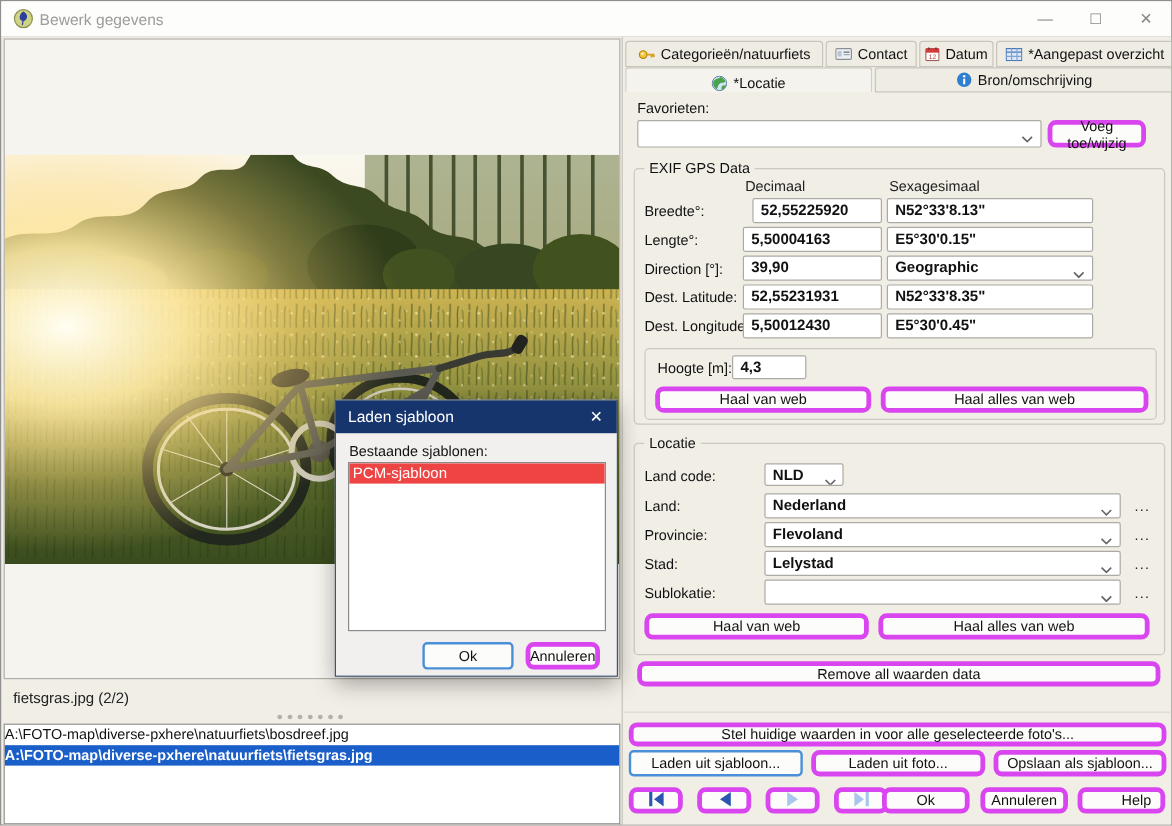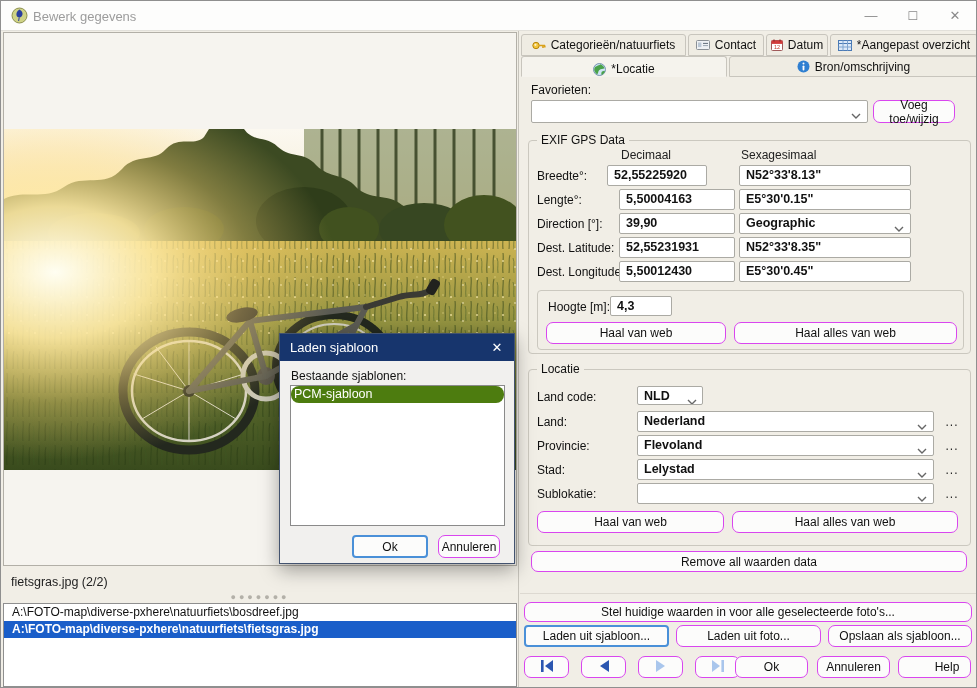--- a/index.html
+++ b/index.html
@@ -14,47 +14,47 @@
   .titlebar .apptitle { position:absolute; left:32px; top:8px; font-size:13px; color:#9c9c9c; }
   .appicon { position:absolute; left:10px; top:6px; }
   .wbtn { position:absolute; top:0; width:42px; height:30px; text-align:center; line-height:30px; color:#8a8a8a; font-size:13px; }
   
   .img-area { position:absolute; left:2px; top:31px; width:514px; height:534px; background:#f6f4ef; border:1px solid #b2afa7; overflow:hidden; }
   .photo { position:absolute; left:0px; top:96px; width:512px; height:341px; }
   .status-strip { position:absolute; left:2px; top:566px; width:514px; height:36px; background:#f1eee6; }
   .status-text { position:absolute; left:8px; top:8px; font-size:12.5px; color:#222; }
   .grip { position:absolute; left:0; top:26px; width:100%; text-align:center; color:#b3b0a8; font-size:9px; letter-spacing:3px; line-height:8px; }
   .filelist { position:absolute; left:2px; top:602px; width:514px; height:84px; background:#ffffff; border:1px solid #8f8f8f; overflow:hidden; }
-  .filerow { height:17px; line-height:17px; padding-left:8px; font-size:12px; white-space:nowrap; }
+  .filerow { height:17px; line-height:17px; padding-left:0; font-size:12px; white-space:nowrap; }
   .filerow.selected { background:#1a5ec9; color:#fff; font-weight:bold; }
   
   .rpanel { position:absolute; left:517px; top:30px; width:460px; height:658px; border-left:1px solid #c6c3bb; background:#f1eee6; }
   .tabrow { position:absolute; display:flex; }
   .tab { display:flex; align-items:center; justify-content:center; gap:5px; background:#efece3; border:1px solid #c8c5bd; border-radius:3px 3px 0 0; font-size:12px; color:#111; height:100%; }
   .tab.active { background:#f5f3ed; border-bottom:1px solid #f5f3ed; }
   .tabicon { display:inline-block; line-height:0; }
   .field { position:absolute; background:#fff; border:1px solid #abaaa4; border-radius:2px; font-size:12.5px; font-weight:bold; padding:2px 0 0 6px; white-space:nowrap; overflow:hidden; }
   .combo .arrow { position:absolute; right:6px; top:7px; }
-  .btn { position:absolute; background:#fcfcfb; border:1px solid #d946ef; border-radius:7px; font-size:12px; text-align:center; color:#111; display:flex; align-items:center; justify-content:center; }
+  .btn { position:absolute; background:#fcfcfb; border:4px solid #d946ef; border-radius:7px; font-size:12px; text-align:center; color:#111; display:flex; align-items:center; justify-content:center; }
   .btn.focused { border:2px solid #4a90d8; border-radius:4px; }
   .groupbox { position:absolute; border:1px solid #cbc8bf; border-radius:4px; }
   .gtitle { position:absolute; top:-8px; left:8px; background:#f1eee6; padding:0 4px; font-size:12px; }
   .subpanel { position:absolute; border:1px solid #cbc8bf; border-radius:4px; }
   .colhead { position:absolute; font-size:12px; color:#222; }
   .rowlabel { position:absolute; font-size:12px; }
   .more { position:absolute; font-size:12px; color:#222; letter-spacing:1px; text-align:center; }
   .divider { position:absolute; left:519px; top:592px; width:458px; border-top:1px solid #ddd9d1; }
   
   .modal { position:absolute; left:278px; top:332px; width:236px; height:231px; background:#f1f0ee; border:1px solid #43536f; box-shadow:0 6px 18px rgba(0,0,0,.35); }
   .modal-title { position:absolute; left:0; top:0; width:100%; height:27px; background:#17356d; color:#fff; font-size:13px; line-height:27px; padding-left:10px; }
   .modal-close { position:absolute; right:0; top:0; width:34px; height:27px; text-align:center; line-height:27px; color:#fff; font-size:13px; padding-left:0; }
   .modal-label { position:absolute; left:11px; top:35px; font-size:12px; }
   .listbox { position:absolute; left:10px; top:51px; width:215px; height:141px; background:#fff; border:1px solid #8a8a8a; overflow:hidden; }
   .listitem { height:17px; line-height:17px; padding-left:3px; font-size:12.5px; }
-  .listitem.selected { background:#4d7c0f; color:#fff;border-radius:8px; }
+  .listitem.selected { background:#ef4444; color:#fff; }
 </style>
 </head>
 <body>
 
 <div class="window">
 
   <div class="titlebar">
     <span class="appicon">
       <svg width="17" height="17" viewBox="0 0 17 17">
           <circle cx="8.5" cy="8.5" r="7.5" fill="#cfd386" stroke="#8d9050" stroke-width="1"></circle>
@@ -240,21 +240,21 @@
         </svg></span>
   </div>
   <div class="btn" style="left:872px; top:99px; width:82px; height:23px;">Voeg toe/wijzig</div>
 
   <div class="groupbox" style="left:527px; top:139px; width:443px; height:214px;">
     <span class="gtitle">EXIF GPS Data</span>
     <span class="colhead" style="left:92px; top:7px;">Decimaal</span>
     <span class="colhead" style="left:212px; top:7px;">Sexagesimaal</span>
 
     <span class="rowlabel" style="left:8px; top:28px;">Breedte°:</span>
-    <div class="field" style="left:78px; top:24px; width:100px; height:21px;">52,55225920</div>
+    <div class="field" style="left:98px; top:24px; width:108px; height:21px;">52,55225920</div>
     <div class="field" style="left:210px; top:24px; width:172px; height:21px;">N52°33'8.13"</div>
 
     <span class="rowlabel" style="left:8px; top:52px;">Lengte°:</span>
     <div class="field" style="left:90px; top:48px; width:116px; height:21px;">5,50004163</div>
     <div class="field" style="left:210px; top:48px; width:172px; height:21px;">E5°30'0.15"</div>
 
     <span class="rowlabel" style="left:8px; top:76px;">Direction [°]:</span>
     <div class="field" style="left:90px; top:72px; width:116px; height:21px;">39,90</div>
     <div class="field combo" style="left:210px; top:72px; width:172px; height:21px;">
       <span>Geographic</span>

